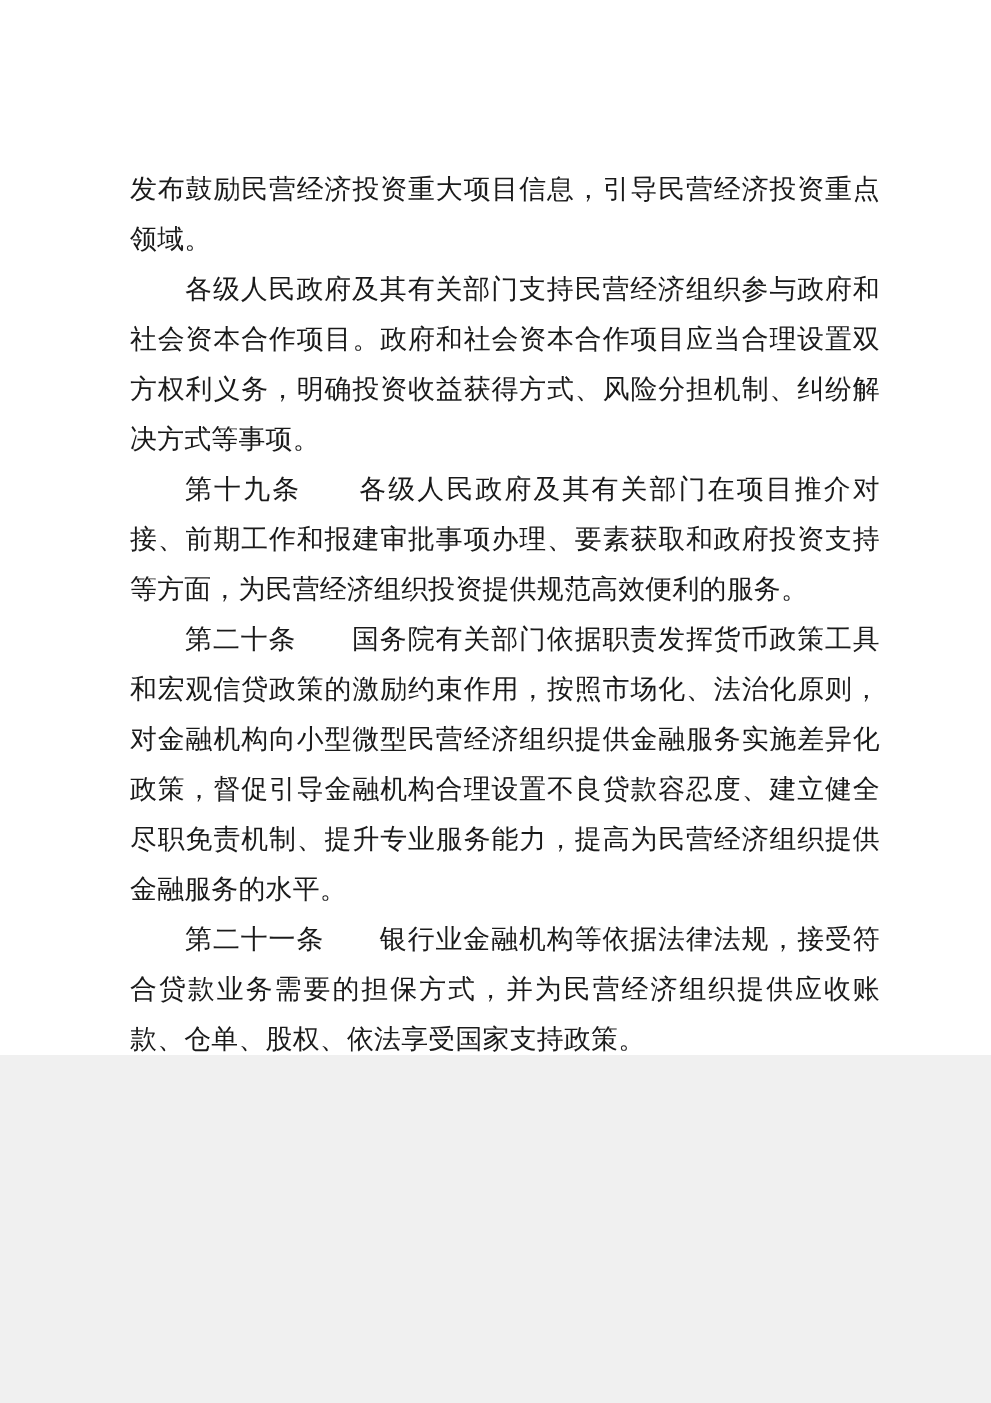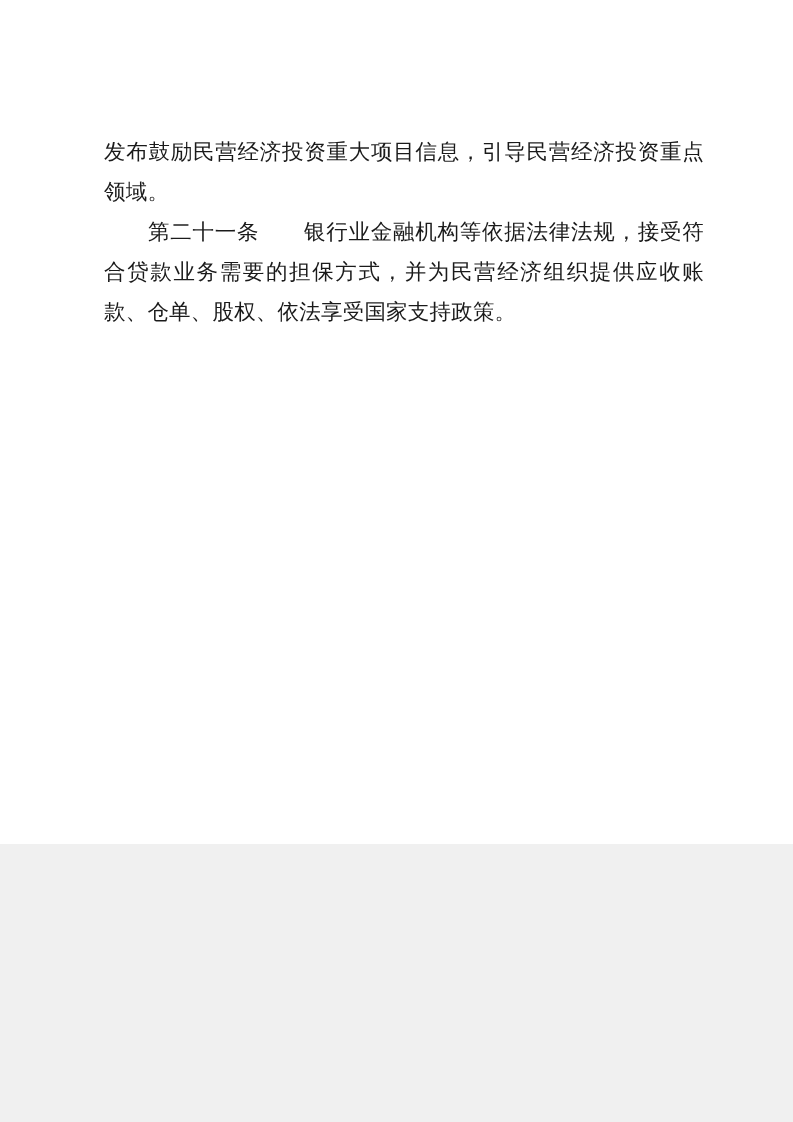--- a/index.html
+++ b/index.html
@@ -38,15 +38,18 @@
   .noindent {
     text-indent: 0;
   }
 </style>
 </head>
 <body>
 
 <div class="page">
   <div class="doc-body">
     <p class="para noindent">发布鼓励民营经济投资重大项目信息，引导民营经济投资重点领域。</p>
+    <p class="para indent">各级人民政府及其有关部门支持民营经济组织参与政府和社会资本合作项目。政府和社会资本合作项目应当合理设置双方权利义务，明确投资收益获得方式、风险分担机制、纠纷解决方式等事项。</p>
+    <p class="para indent">第十九条　　各级人民政府及其有关部门在项目推介对接、前期工作和报建审批事项办理、要素获取和政府投资支持等方面，为民营经济组织投资提供规范高效便利的服务。</p>
+    <p class="para indent">第二十条　　国务院有关部门依据职责发挥货币政策工具和宏观信贷政策的激励约束作用，按照市场化、法治化原则，对金融机构向小型微型民营经济组织提供金融服务实施差异化政策，督促引导金融机构合理设置不良贷款容忍度、建立健全尽职免责机制、提升专业服务能力，提高为民营经济组织提供金融服务的水平。</p>
     <p class="para indent">第二十一条　　银行业金融机构等依据法律法规，接受符合贷款业务需要的担保方式，并为民营经济组织提供应收账款、仓单、股权、依法享受国家支持政策。</p>
   </div>
 </div>
 
 </body></html>

